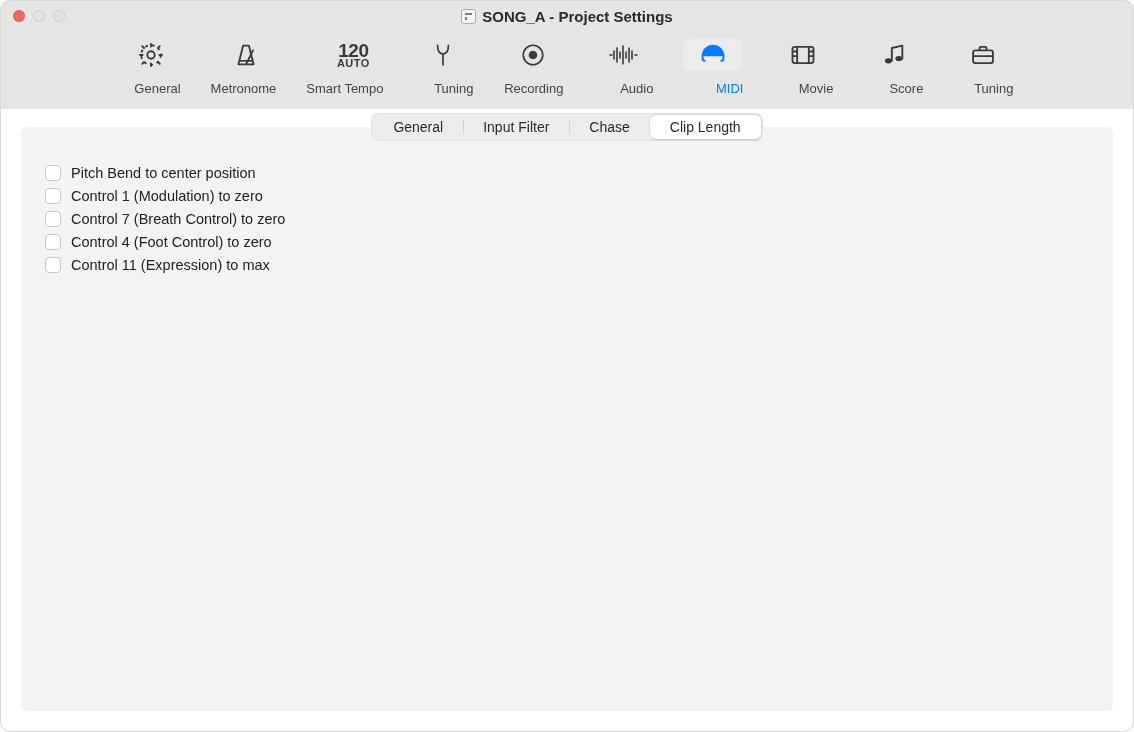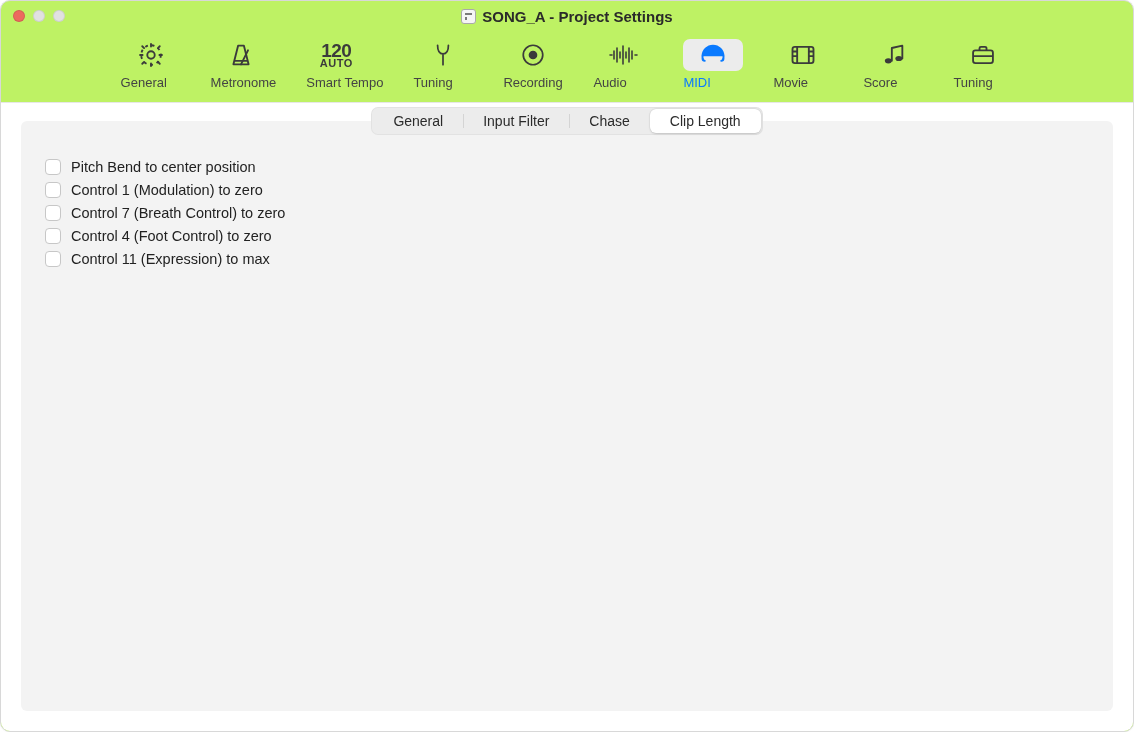--- a/index.html
+++ b/index.html
@@ -7,21 +7,21 @@
   body {
     font-family: -apple-system, "Helvetica Neue", Helvetica, Arial, sans-serif;
     background: #ffffff;
     overflow: hidden;
   }
   .window {
     width: 1134px;
     height: 732px;
     border: 1px solid #d8d8d8;
     border-radius: 10px;
-    background: #bef264;
+    background: #e5e5e5;
     display: flex;
     flex-direction: column;
     box-shadow: 0 0 0 1px rgba(0,0,0,0.02);
     overflow: hidden;
   }
   .titlebar {
     height: 30px;
     display: flex;
     align-items: center;
     padding: 0 12px;
@@ -50,22 +50,22 @@
     justify-content: center;
     align-items: flex-end;
     gap: 18px;
     padding: 6px 8px 10px 8px;
     border-bottom: 1px solid #e7e7e7;
     flex-shrink: 0;
   }
   .tool-item {
     display: flex;
     flex-direction: column;
-    align-items: flex-start;
-    gap: 4px;
+    align-items: flex-end;
+    gap: 10px;
     width: auto;
     min-width: 50px;
     padding: 2px 6px 2px 6px;
     border-radius: 7px;
     cursor: default;
   }
   .tool-item.active .tool-label { color: #0a7aff; }
   .tool-item.active .icon-wrap { background: #ececec; }
   .tool-item.active svg { stroke: #0a7aff; fill: #0a7aff; }
   .icon-wrap { width: 60px; height: 32px; border-radius: 7px; display:flex; align-items:center; justify-content:center; }

